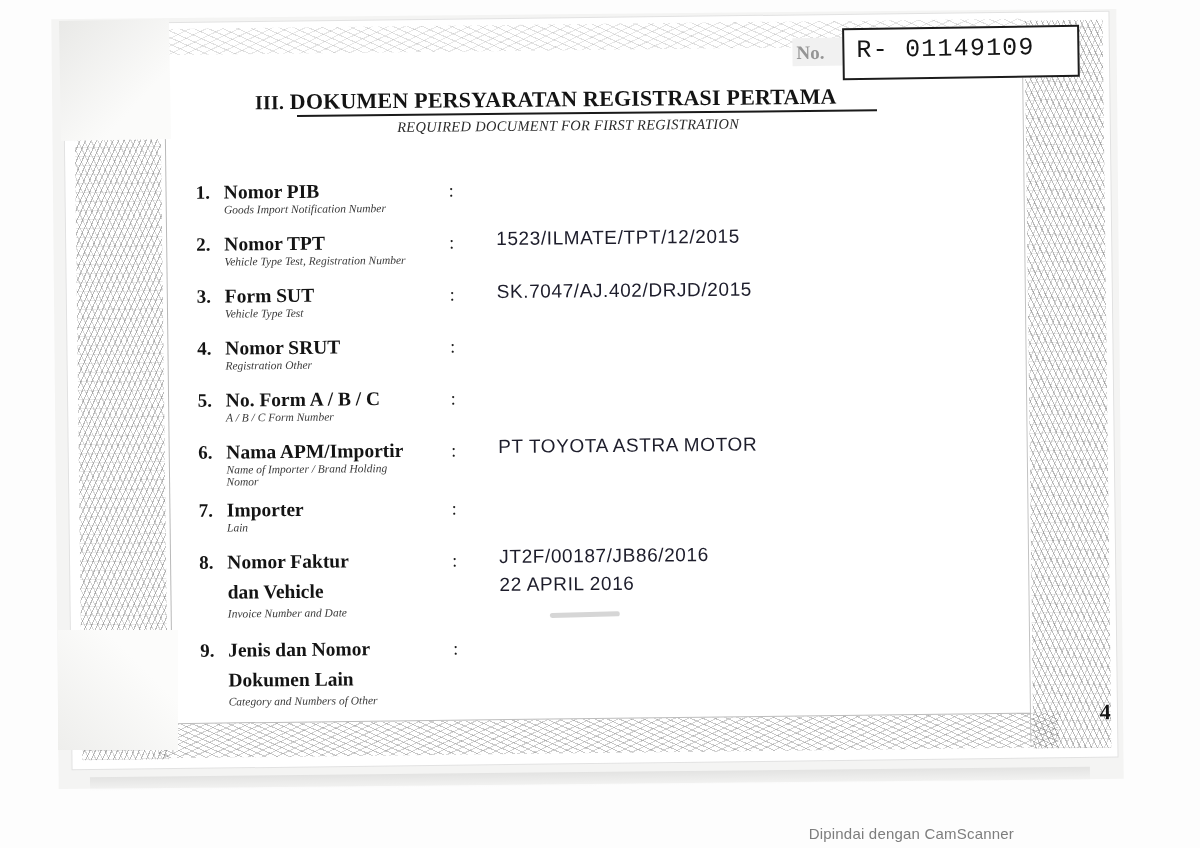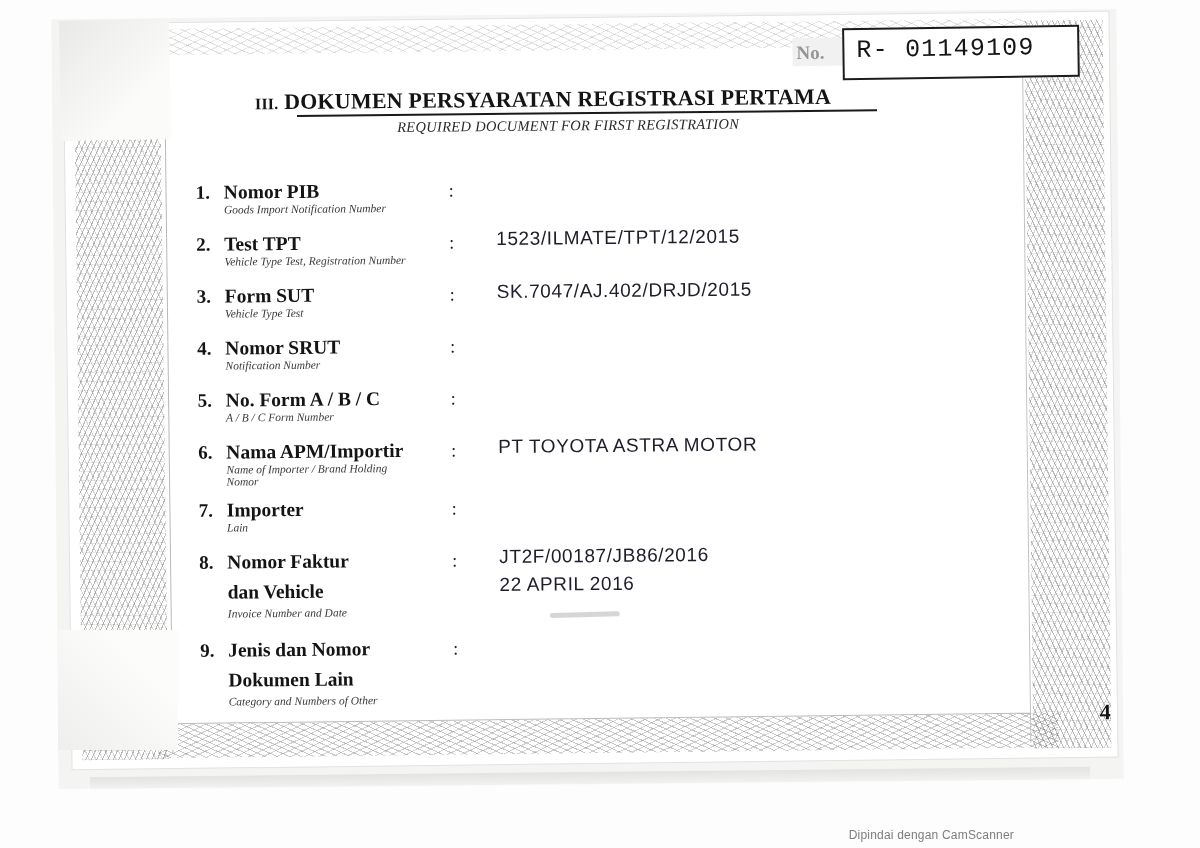--- a/index.html
+++ b/index.html
@@ -115,21 +115,21 @@
   .title-main {
     position: absolute;
     left: 258px; top: 86px;
     width: 640px;
     font-size: 22px;
     font-weight: bold;
     letter-spacing: .2px;
     color: #141414;
     white-space: nowrap;
   }
-  .title-main .numeral { font-size: 16px; }
+  .title-main .numeral { font-size: 20px; }
   .title-underline {
     position: absolute;
     left: 300px; top: 112px;
     width: 580px; height: 2px;
     background: #1a1a1a;
   }
   .title-sub {
     position: absolute;
     left: 400px; top: 117px;
     font-family: "Liberation Serif", serif;
@@ -261,21 +261,21 @@
     font-size: 22px;
     font-weight: bold;
     color: #161616;
   }
 
   
   .camscanner {
     position: absolute;
     right: 186px; bottom: 6px;
     font-family: "Liberation Sans", sans-serif;
-    font-size: 12px;
+    font-size: 15px;
     color: #7d7d7d;
     letter-spacing: .2px;
     white-space: nowrap;
   }
 </style>
 </head>
 <body>
 
 <div id="scan">
 
@@ -311,38 +311,38 @@
       <div class="field-row" style="height:48px">
         <span class="f-num">1.</span>
         <span class="f-id" style="top:0">Nomor PIB</span>
         <span class="f-en" style="top:22px">Goods Import Notification Number</span>
         <span class="f-colon">:</span>
         <span class="f-val" style="top:-1px"></span>
       </div>
 
       <div class="field-row" style="height:48px">
         <span class="f-num">2.</span>
-        <span class="f-id" style="top:0">Test TPT</span>
+        <span class="f-id" style="top:0">Nomor TPT</span>
         <span class="f-en" style="top:22px">Vehicle Type Test, Registration Number</span>
         <span class="f-colon">:</span>
         <span class="f-val" style="top:-3px">1523/ILMATE/TPT/12/2015</span>
       </div>
 
       <div class="field-row" style="height:48px">
         <span class="f-num">3.</span>
         <span class="f-id" style="top:0">Form SUT</span>
         <span class="f-en" style="top:22px">Vehicle Type Test</span>
         <span class="f-colon">:</span>
         <span class="f-val" style="top:-2px">SK.7047/AJ.402/DRJD/2015</span>
       </div>
 
       <div class="field-row" style="height:48px">
         <span class="f-num">4.</span>
         <span class="f-id" style="top:0">Nomor SRUT</span>
-        <span class="f-en" style="top:22px">Notification Number</span>
+        <span class="f-en" style="top:22px">Registration Other</span>
         <span class="f-colon">:</span>
         <span class="f-val" style="top:-1px"></span>
       </div>
 
       <div class="field-row" style="height:48px">
         <span class="f-num">5.</span>
         <span class="f-id" style="top:0">No. Form A / B / C</span>
         <span class="f-en" style="top:22px">A / B / C Form Number</span>
         <span class="f-colon" style="left:253px">:</span>
         <span class="f-val" style="top:-1px"></span>

